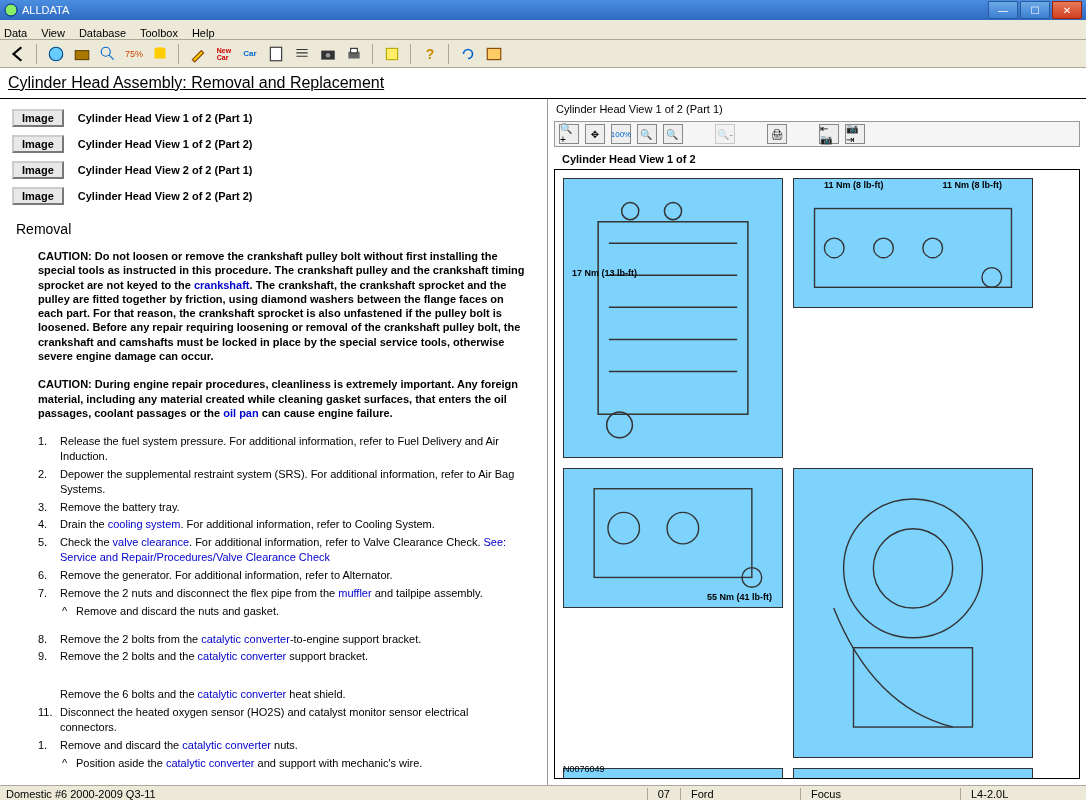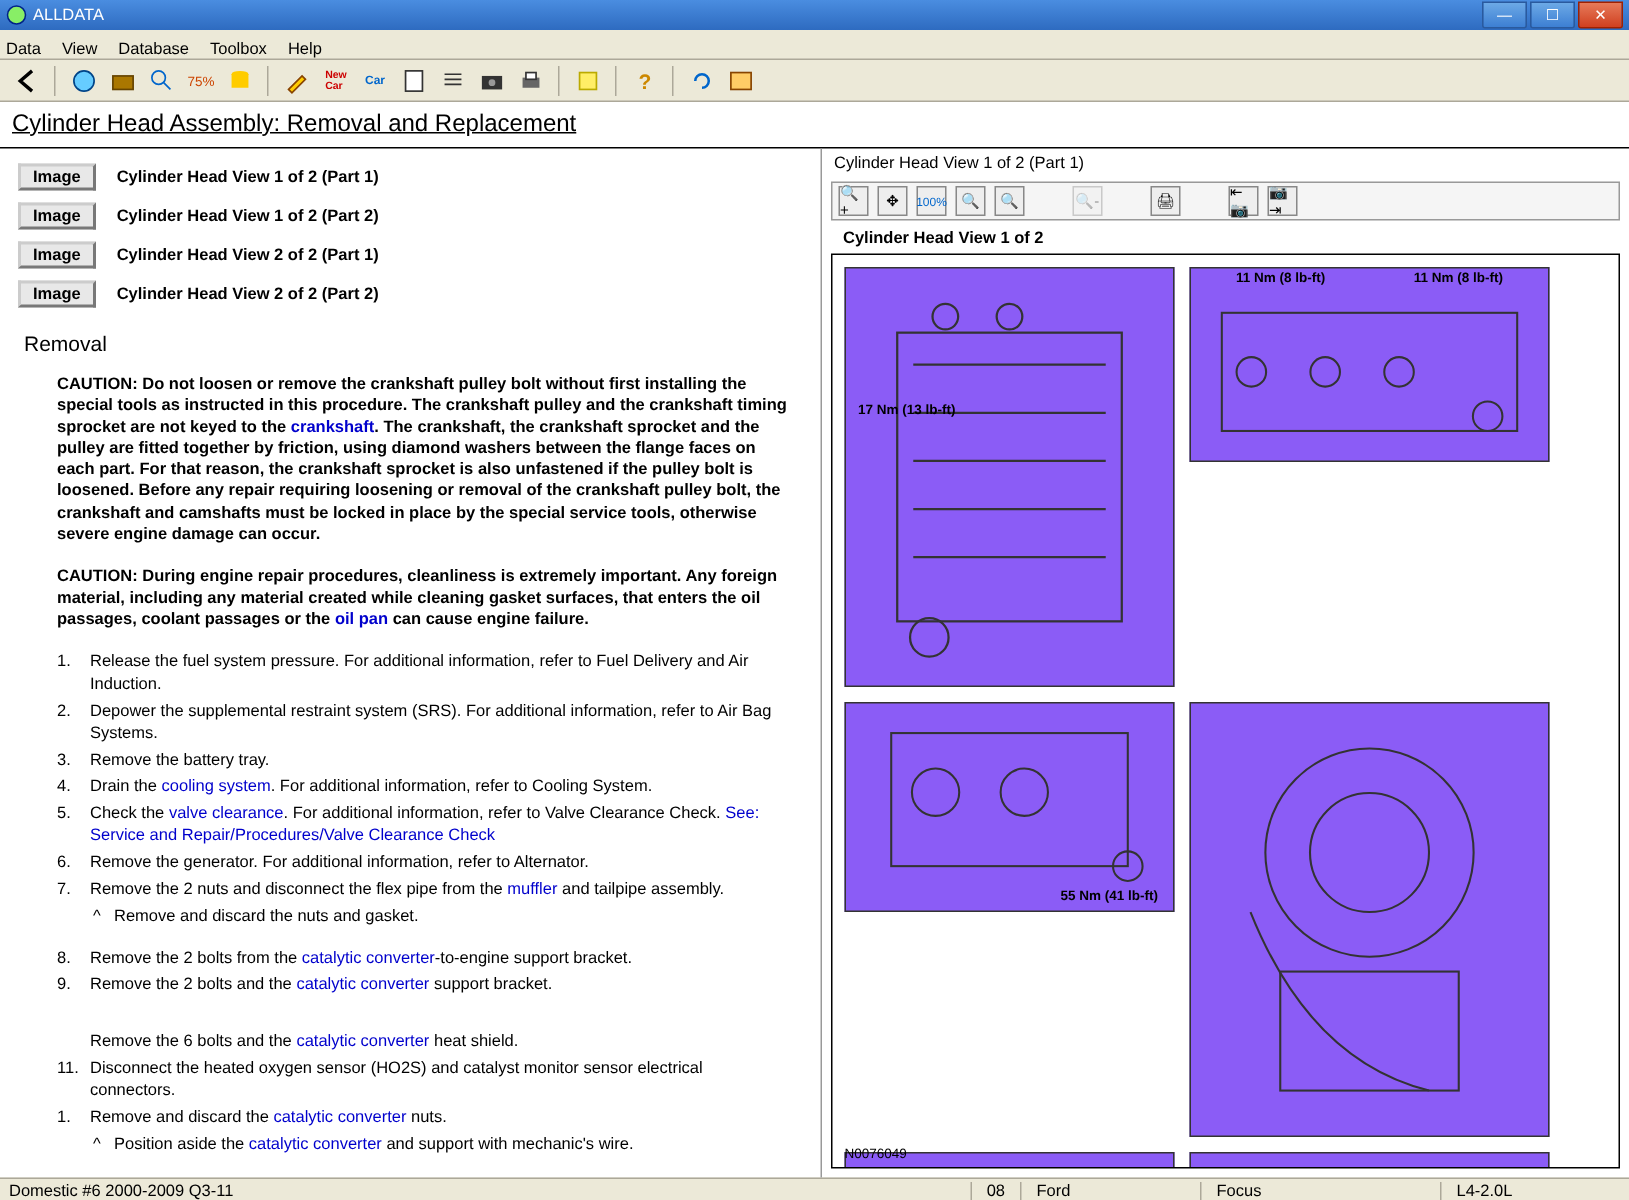--- a/index.html
+++ b/index.html
@@ -31,21 +31,21 @@
 .step { display: flex; margin-bottom: 3px; }
 .step-num { width: 22px; flex-shrink: 0; }
 .step-txt { flex: 1; padding-right: 10px; }
 .substep { margin-left: 38px; position: relative; }
 .substep::before { content: "^"; position: absolute; left: -14px; }
 .right-title { padding: 4px 8px; font-size: 11px; }
 .right-toolbar { height: 26px; border: 1px solid #999; margin: 2px 6px; display: flex; align-items: center; padding: 0 4px; gap: 6px; background: #f5f5f5; }
 .rtb-icon { width: 20px; height: 20px; display: inline-flex; align-items: center; justify-content: center; border: 1px solid #888; background: #eee; font-size: 10px; }
 .diagram-title { padding: 4px 14px; font-weight: bold; font-size: 11px; }
 .diagram-box { flex: 1; margin: 0 6px 6px 6px; border: 1px solid #000; overflow: hidden; position: relative; background: #fff; display: flex; flex-wrap: wrap; align-content: flex-start; padding: 8px; gap: 10px; }
-.d-panel { border: 1px solid #333; background: #8b5cf6; position: relative; display: flex; align-items: center; justify-content: center; font-size: 9px; color: #555; }
+.d-panel { border: 1px solid #333; background: #7dd3fc; position: relative; display: flex; align-items: center; justify-content: center; font-size: 9px; color: #555; }
 .d-panel .torque { position: absolute; font-size: 9px; color: #000; font-weight: bold; text-align: center; line-height: 1.1; }
 .d-panel svg { width: 100%; height: 100%; }
 .footer { height: 16px; background: #ece9d8; border-top: 1px solid #aca899; display: flex; align-items: center; font-size: 11px; padding: 0 6px; }
 .footer .cell { border-left: 1px solid #aca899; padding: 0 10px; }
 .footer .spacer { flex: 1; }
 .note-label { font-weight: bold; }
 </style>
 </head>
 <body>
 
@@ -341,17 +341,17 @@
 
       </div>
       <span style="position:absolute;bottom:4px;left:8px;font-size:9px">N0076049</span>
     </div>
   </div>
 </div>
 
 <div class="footer">
   <span>Domestic #6 2000-2009 Q3-11</span>
   <span class="spacer"></span>
-  <span class="cell">08</span>
+  <span class="cell">07</span>
   <span class="cell" style="min-width:120px">Ford</span>
   <span class="cell" style="min-width:160px">Focus</span>
   <span class="cell" style="min-width:120px">L4-2.0L</span>
 </div>
 
 </body></html>

